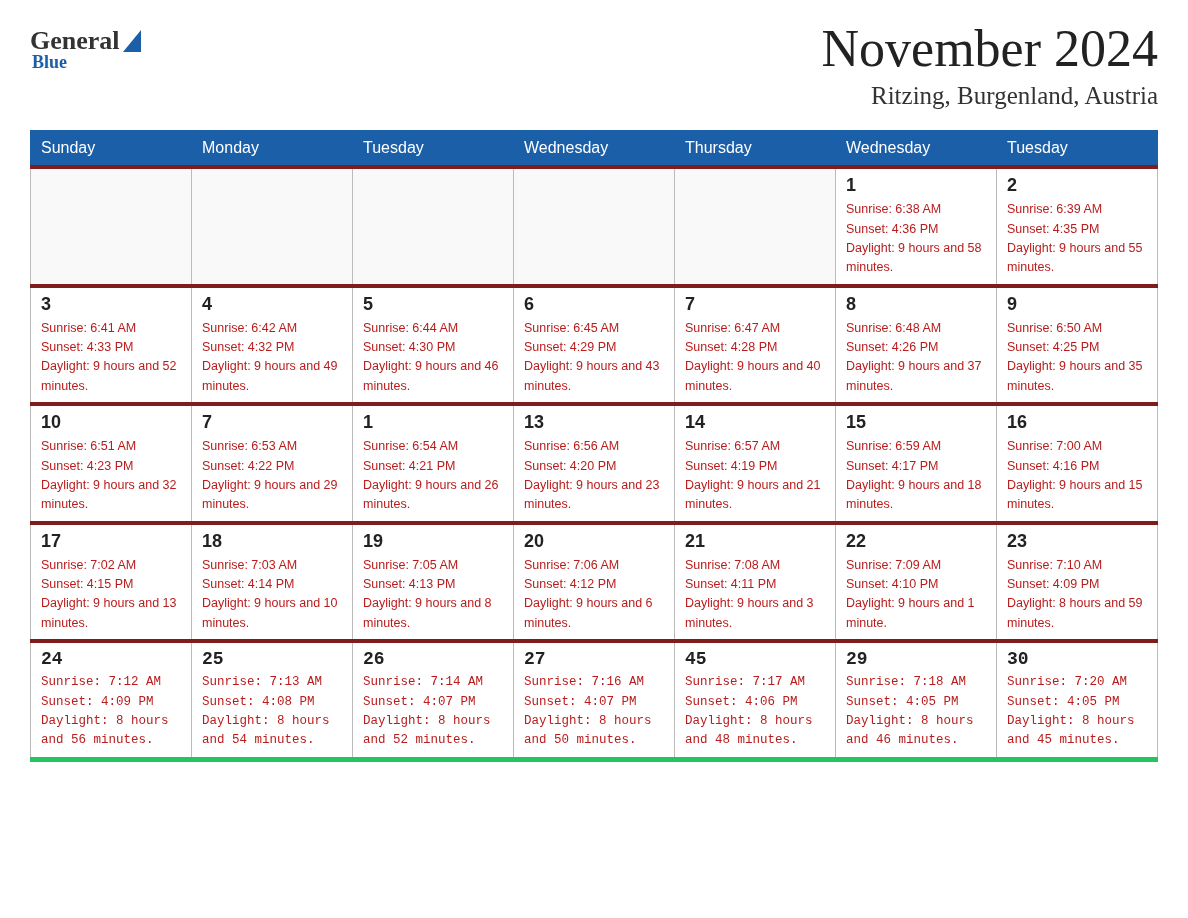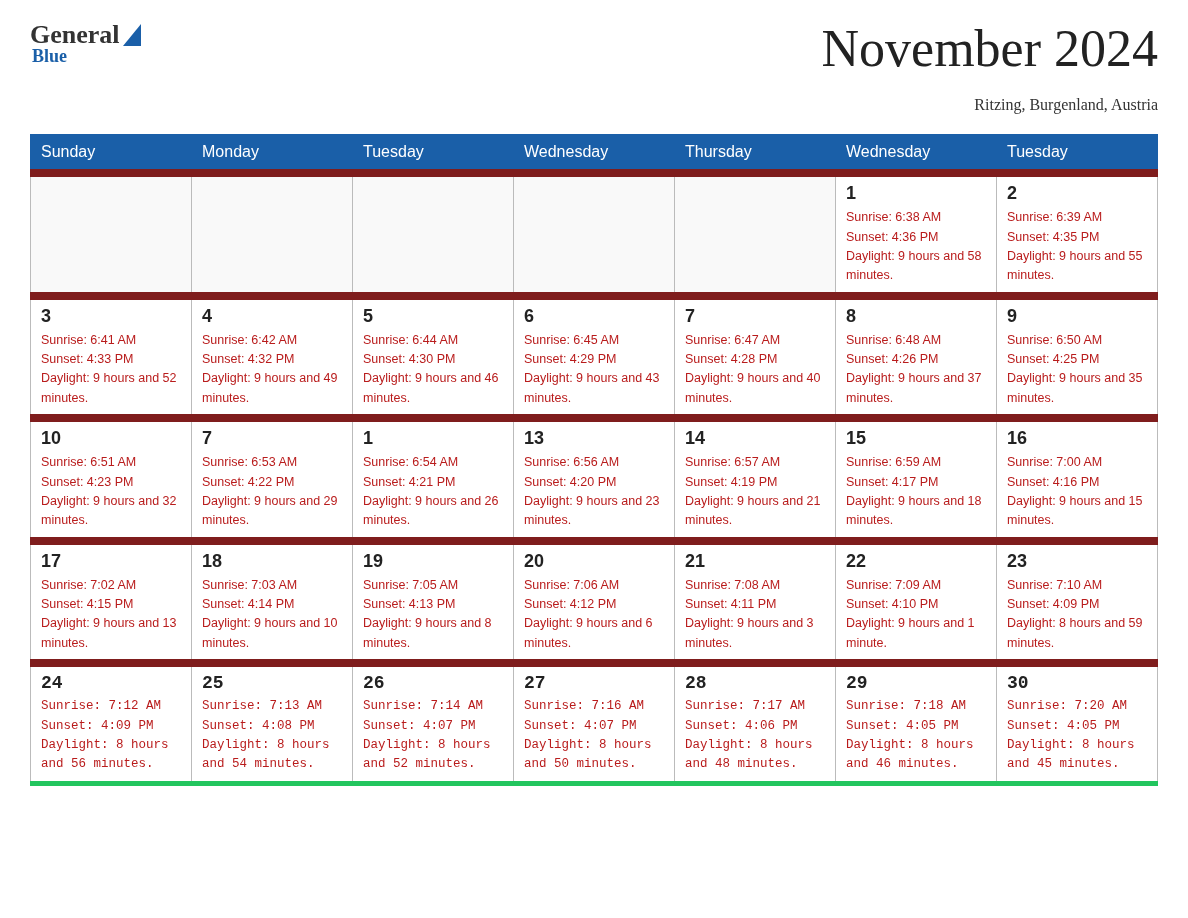--- a/index.html
+++ b/index.html
@@ -12,20 +12,21 @@
     .header {
       display: flex;
       justify-content: space-between;
       align-items: flex-start;
       margin-bottom: 20px;
     }
     .logo {
       display: flex;
       flex-direction: column;
       align-items: flex-start;
+      margin-top: 6px;
     }
     .logo-text {
       display: flex;
       align-items: center;
     }
     .logo-general {
       font-size: 26px;
       font-weight: bold;
       color: #333;
       font-family: Georgia, serif;
@@ -41,24 +42,24 @@
       text-align: right;
     }
     .calendar-title {
       font-size: 52px;
       font-weight: normal;
       color: #222;
       font-family: Georgia, serif;
       line-height: 1.1;
     }
     .calendar-subtitle {
-      font-size: 16px;
-      color: #333;
-      font-family: Georgia, serif;
-      margin-top: 19px;
+      font-size: 25px;
+      color: #333;
+      font-family: Georgia, serif;
+      margin-top: 5px;
     }
     .calendar {
       width: 100%;
       border-collapse: collapse;
       border: 1px solid #999;
     }
     .calendar th {
       background-color: #1a5fa8;
       color: #fff;
       text-align: left;
@@ -70,21 +71,21 @@
     .calendar td {
       vertical-align: top;
       padding: 6px 10px;
       border: 1px solid #bbb;
       width: 14.28%;
       min-height: 110px;
       font-size: 13px;
       color: #333;
     }
     .calendar tr {
-      border-bottom: 8px solid #7f1d1d;
+      border-bottom: 4px solid #7f1d1d;
     }
     .calendar tbody tr:last-child {
       border-bottom: 5px solid #22c55e;
       font-family: Liberation Mono, monospace;
     }
     .day-number {
       font-size: 18px;
       font-weight: bold;
       color: #222;
       display: block;
@@ -252,21 +253,21 @@
         </td>
         <td>
           <span class="day-number">26</span>
           <div class="day-info">Sunrise: 7:14 AM<br>Sunset: 4:07 PM<br>Daylight: 8 hours and 52 minutes.</div>
         </td>
         <td>
           <span class="day-number">27</span>
           <div class="day-info">Sunrise: 7:16 AM<br>Sunset: 4:07 PM<br>Daylight: 8 hours and 50 minutes.</div>
         </td>
         <td>
-          <span class="day-number">28</span>
+          <span class="day-number">45</span>
           <div class="day-info">Sunrise: 7:17 AM<br>Sunset: 4:06 PM<br>Daylight: 8 hours and 48 minutes.</div>
         </td>
         <td>
           <span class="day-number">29</span>
           <div class="day-info">Sunrise: 7:18 AM<br>Sunset: 4:05 PM<br>Daylight: 8 hours and 46 minutes.</div>
         </td>
         <td>
           <span class="day-number">30</span>
           <div class="day-info">Sunrise: 7:20 AM<br>Sunset: 4:05 PM<br>Daylight: 8 hours and 45 minutes.</div>
         </td>

